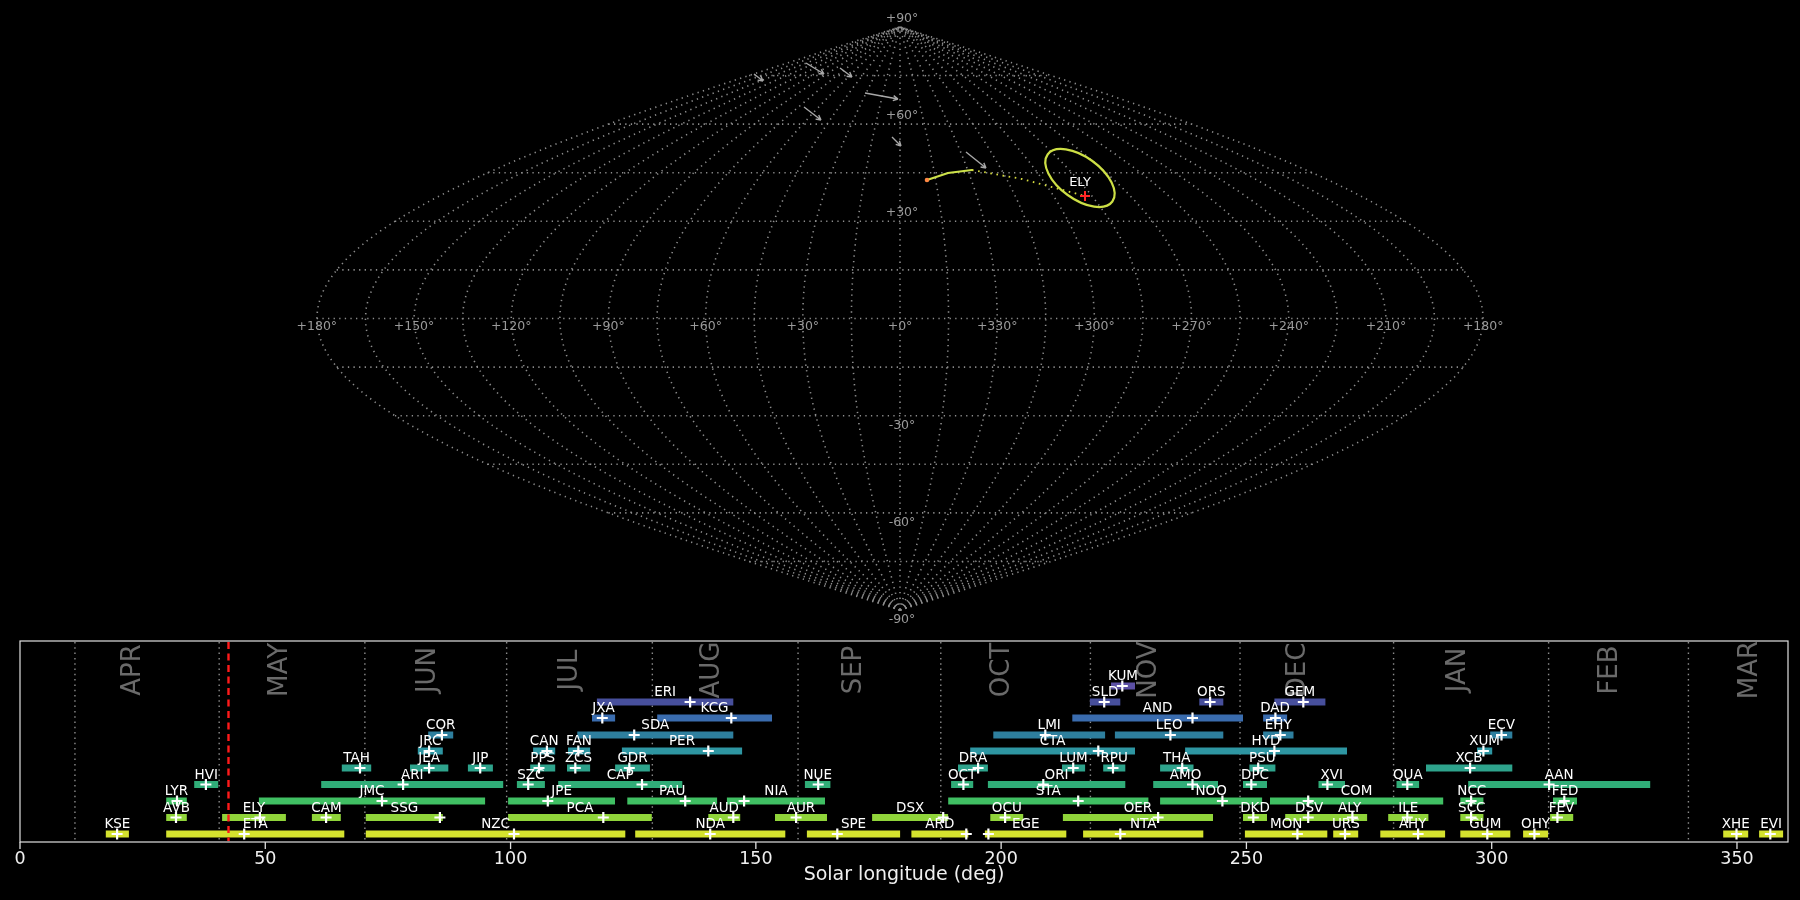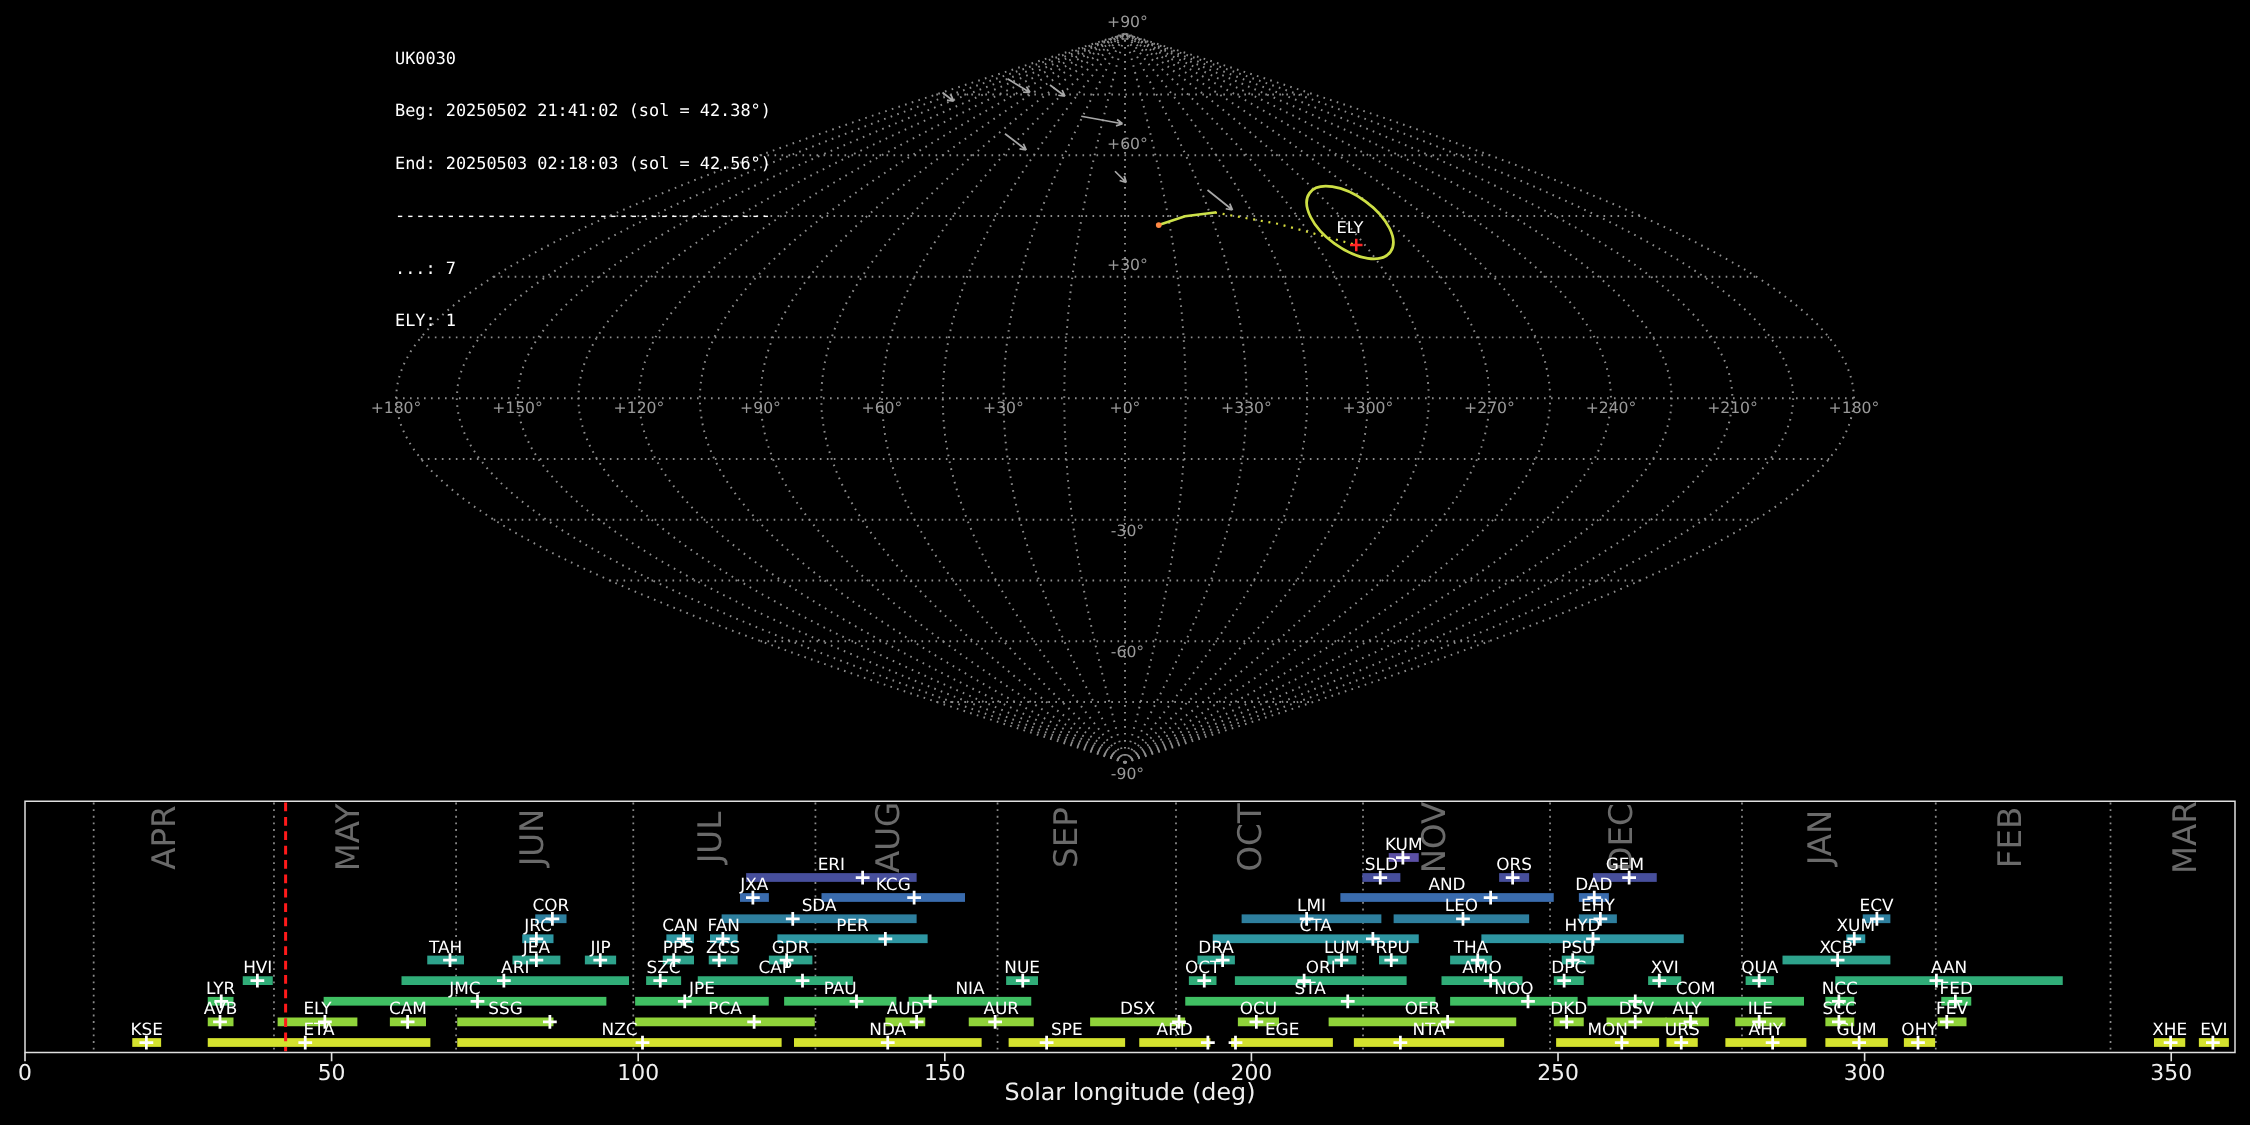--- a/index.html
+++ b/index.html
@@ -405,21 +405,13 @@
         <text x="1001.1320754716983" y="864" fill="#f0f0f0" font-size="17.5" text-anchor="middle">200</text>
         <line x1="1246.4150943396228" x2="1246.4150943396228" y1="842" y2="849" stroke="#e0e0e0" stroke-width="1.3"></line>
         <text x="1246.4150943396228" y="864" fill="#f0f0f0" font-size="17.5" text-anchor="middle">250</text>
         <line x1="1491.6981132075473" x2="1491.6981132075473" y1="842" y2="849" stroke="#e0e0e0" stroke-width="1.3"></line>
         <text x="1491.6981132075473" y="864" fill="#f0f0f0" font-size="17.5" text-anchor="middle">300</text>
         <line x1="1736.981132075472" x2="1736.981132075472" y1="842" y2="849" stroke="#e0e0e0" stroke-width="1.3"></line>
         <text x="1736.981132075472" y="864" fill="#f0f0f0" font-size="17.5" text-anchor="middle">350</text>
       </g>
     </svg>
 
-  <div class="hdr">
-    <div>UK0030</div>
-    <div>Beg: 20250502 21:41:02 (sol = 42.38°)</div>
-    <div>End: 20250503 02:18:03 (sol = 42.56°)</div>
-    <div>-------------------------------------</div>
-    <div>...: 7</div>
-    <div>ELY: 1</div>
-  </div>
 </div>
 
 </body></html>

